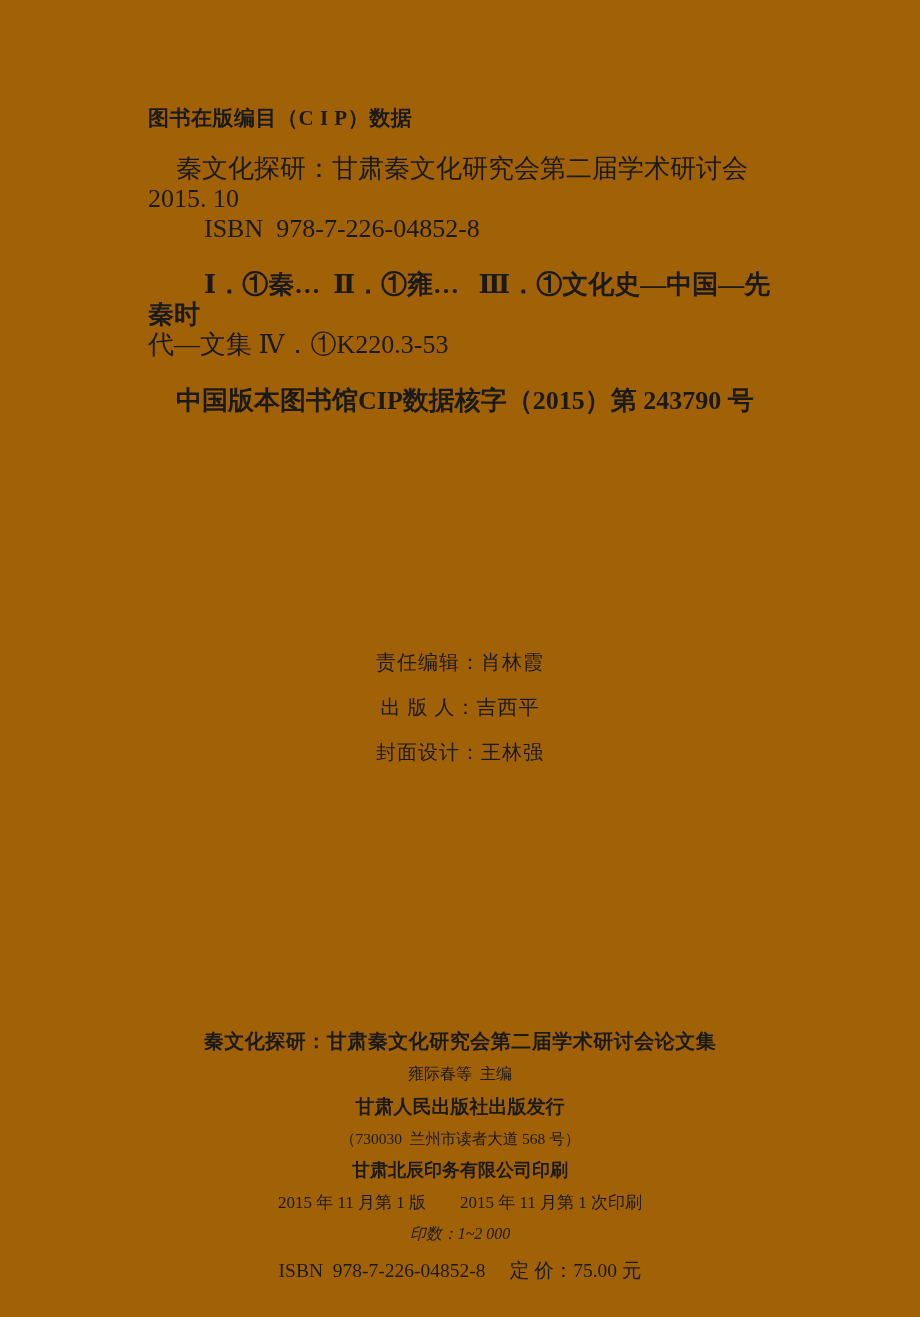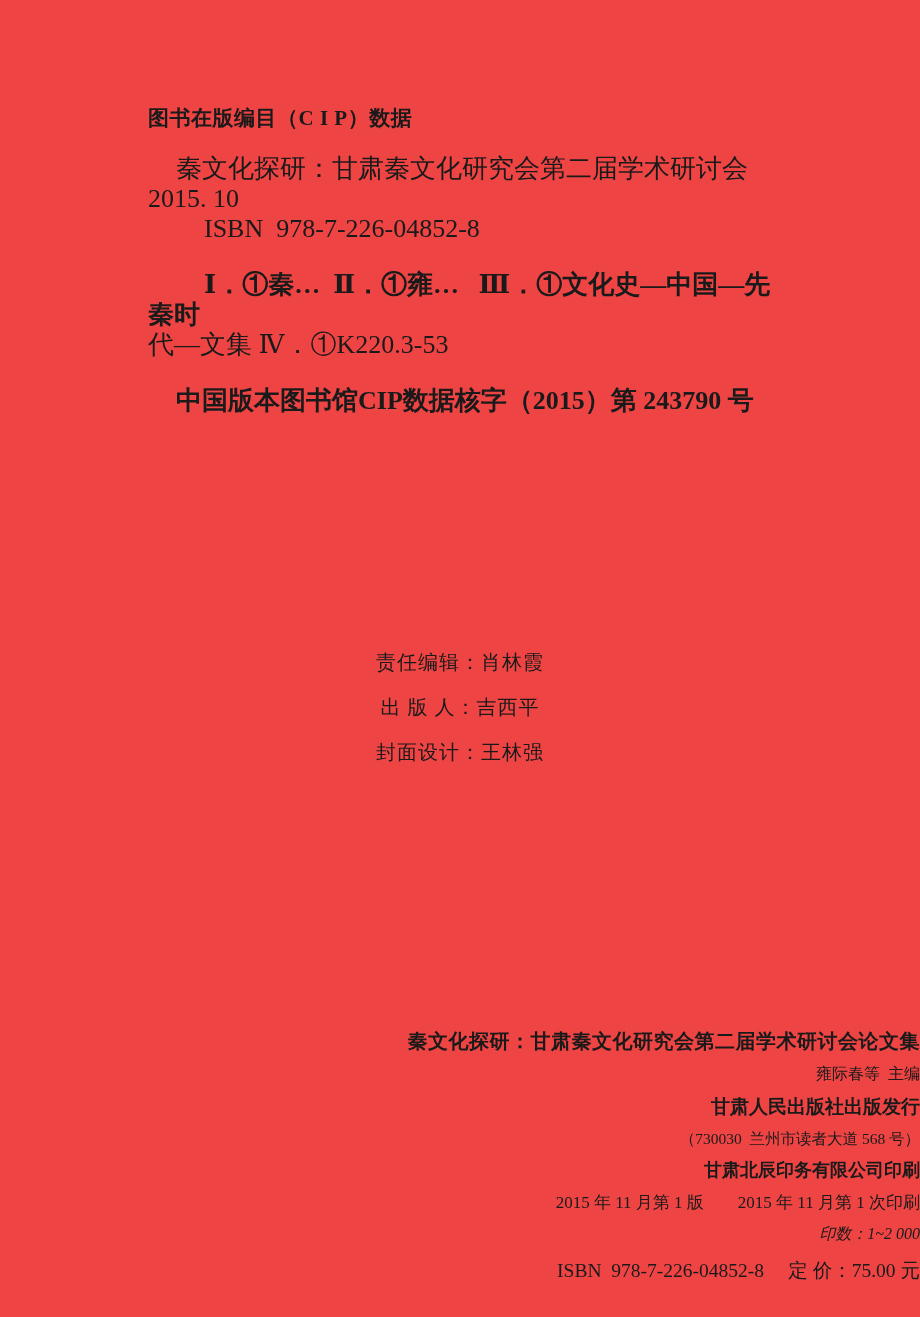--- a/index.html
+++ b/index.html
@@ -11,21 +11,21 @@
     width: 920px;
     height: 1317px;
     position: relative;
     font-family: "Liberation Serif", "DejaVu Serif", serif;
     color: #1a1a1a;
     overflow: hidden;
   }
   .page {
     position: absolute;
     inset: 0;
-    background: #ef4444;
+    background: #a16207;
   }
 
   
   .cip-block {
     position: absolute;
     left: 148px;
     top: 104px;
     width: 640px;
   }
   .cip-title {
@@ -59,21 +59,21 @@
     letter-spacing: 1px;
     white-space: pre;
   }
 
   
   .colophon {
     position: absolute;
     left: 0;
     right: 0;
     bottom: 28px;
-    text-align: right;
+    text-align: center;
   }
   .colo-title {
     font-size: 20px;
     font-weight: bold;
     letter-spacing: 0.5px;
     line-height: 34px;
     white-space: pre;
   }
   .colo-editor {
     font-size: 16px;

